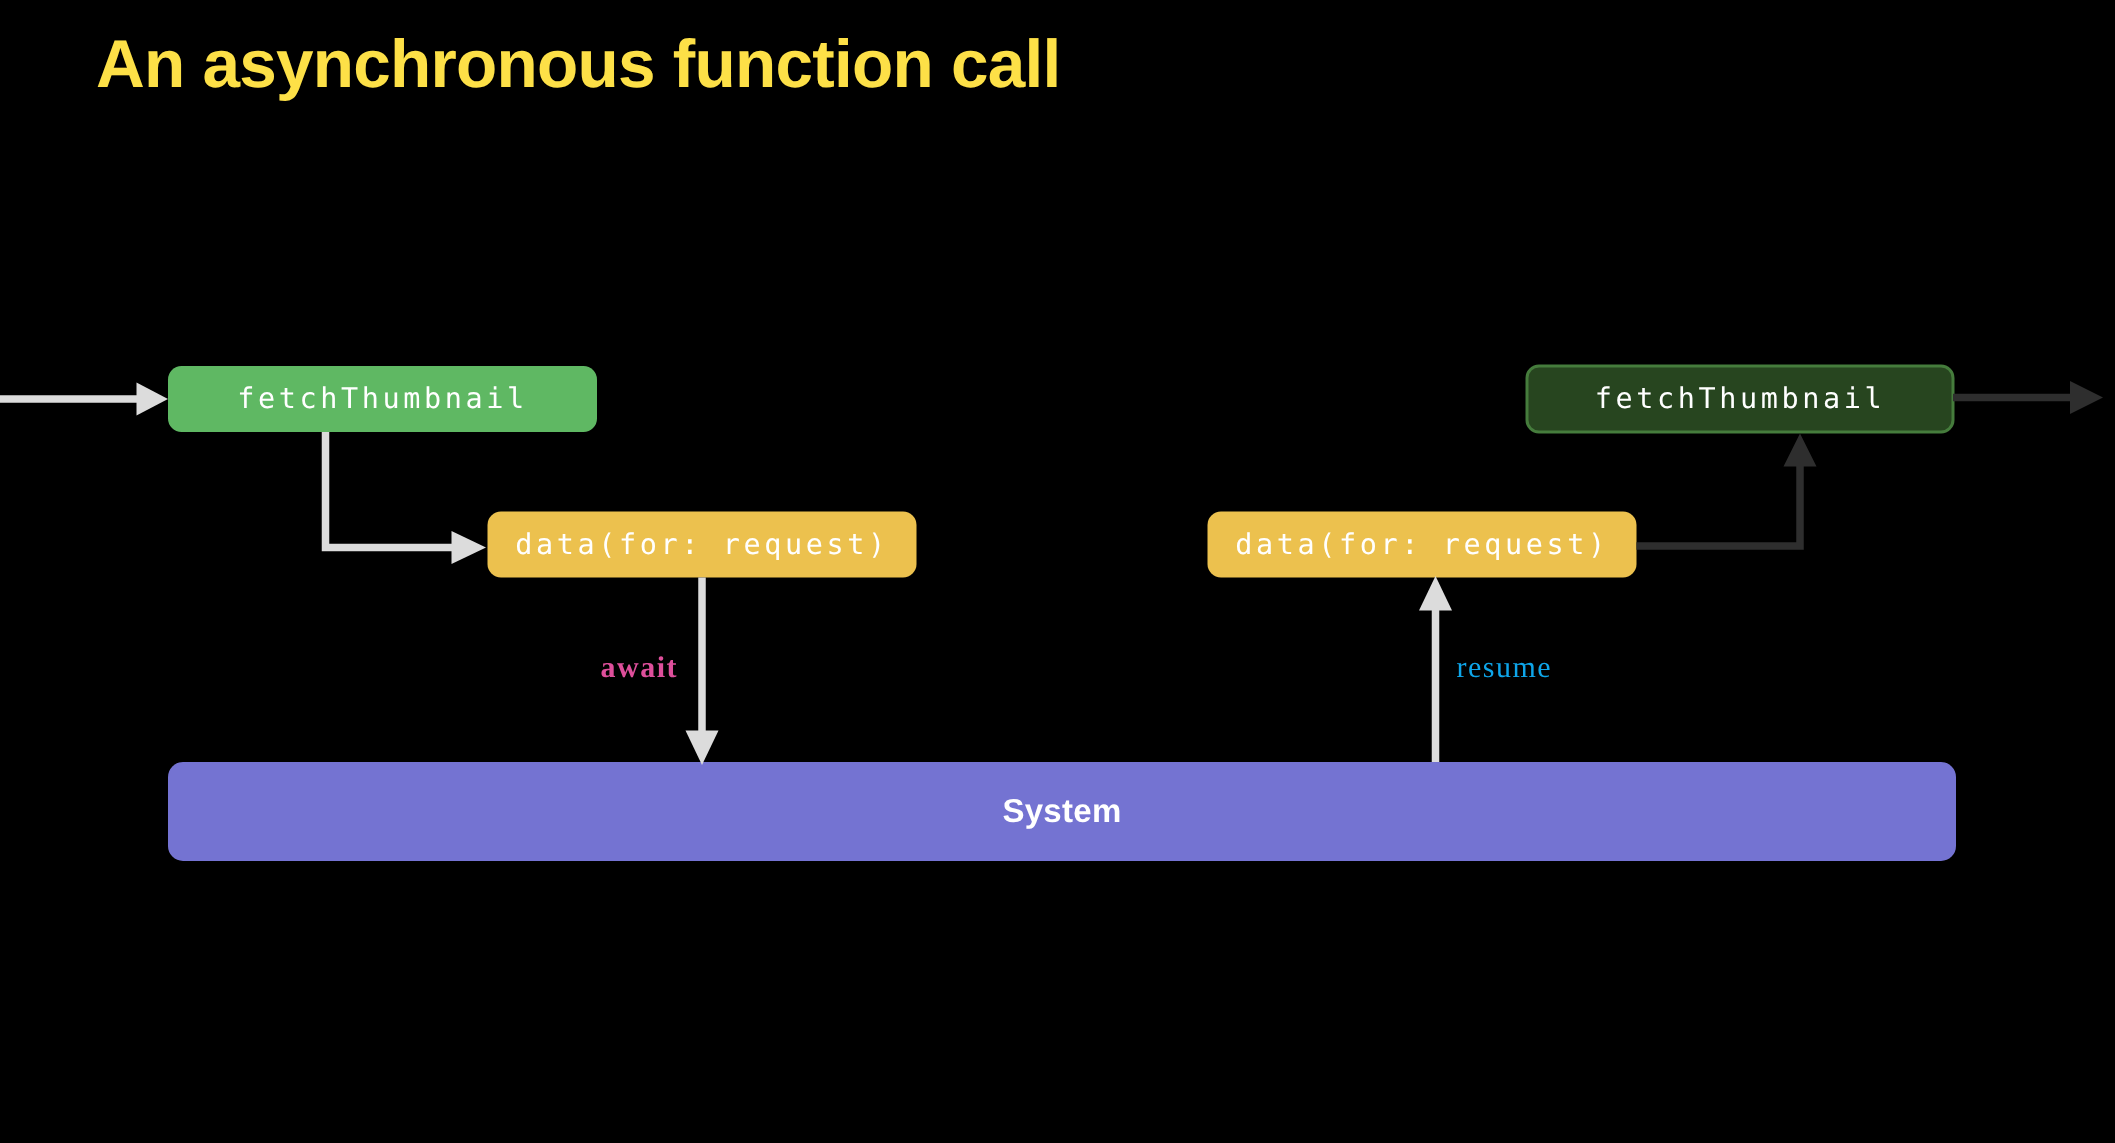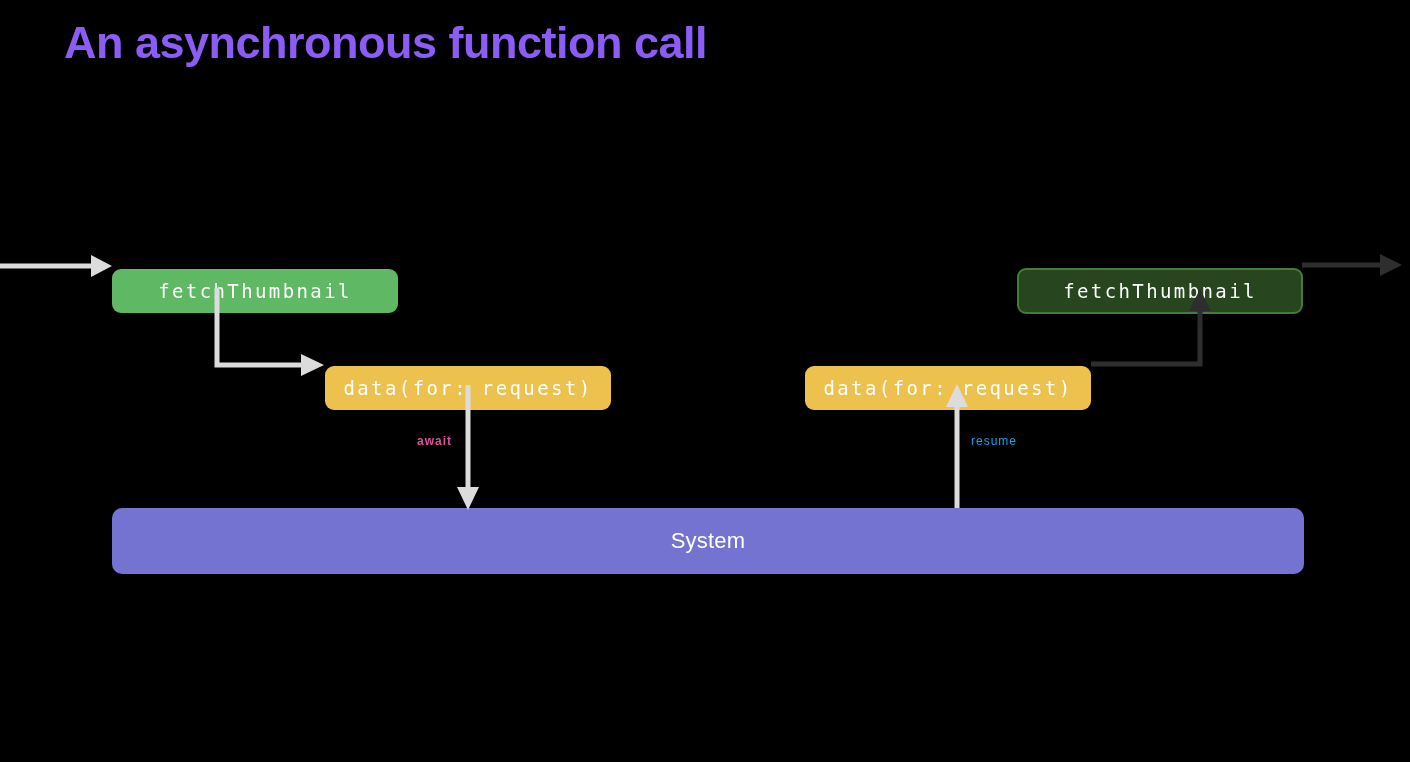--- a/index.html
+++ b/index.html
@@ -12,41 +12,40 @@
     width: 1410px;
     height: 762px;
     background: #000000;
     overflow: hidden;
     font-family: "Liberation Sans", sans-serif;
   }
   .slide-title {
     position: absolute;
     left: 64px;
     top: 14px;
-    color: #8b5cf6;
+    color: #fde047;
     font-size: 45px;
     font-weight: 700;
     letter-spacing: -0.5px;
     line-height: 58px;
     white-space: nowrap;
   }
   .box {
     position: absolute;
     display: flex;
     align-items: center;
     justify-content: center;
     box-sizing: border-box;
     border-radius: 9px;
     color: #ffffff;
     font-family: "DejaVu Sans Mono", "Liberation Mono", monospace;
     font-size: 19px;
     letter-spacing: 2.4px;
     white-space: nowrap;
     z-index: 2;
-    margin-top: 25px;
   }
   .box-fetch-left {
     left: 112px; top: 244px; width: 286px; height: 44px;
     background: #5fb863;
   }
   .box-data-left {
     left: 325px; top: 341px; width: 286px; height: 44px;
     background: #ecc14e;
   }
   .box-data-right {
@@ -64,27 +63,27 @@
     background: #7473d2;
     border-radius: 10px;
     display: flex;
     align-items: center;
     justify-content: center;
     z-index: 2;
   }
   .system-label {
     color: #ffffff;
     font-size: 22px;
-    font-weight: 400;
+    font-weight: 700;
     letter-spacing: 0.2px;
   }
   .edge-label {
     position: absolute;
-    font-family: Liberation Sans, sans-serif;
-    font-size: 12px;
+    font-family: Liberation Serif, serif;
+    font-size: 20px;
     letter-spacing: 1px;
     white-space: nowrap;
     z-index: 2;
   }
   .label-await {
     right: 958px;
     top: 434px;
     color: #de4f9b;
     font-weight: 700;
   }

